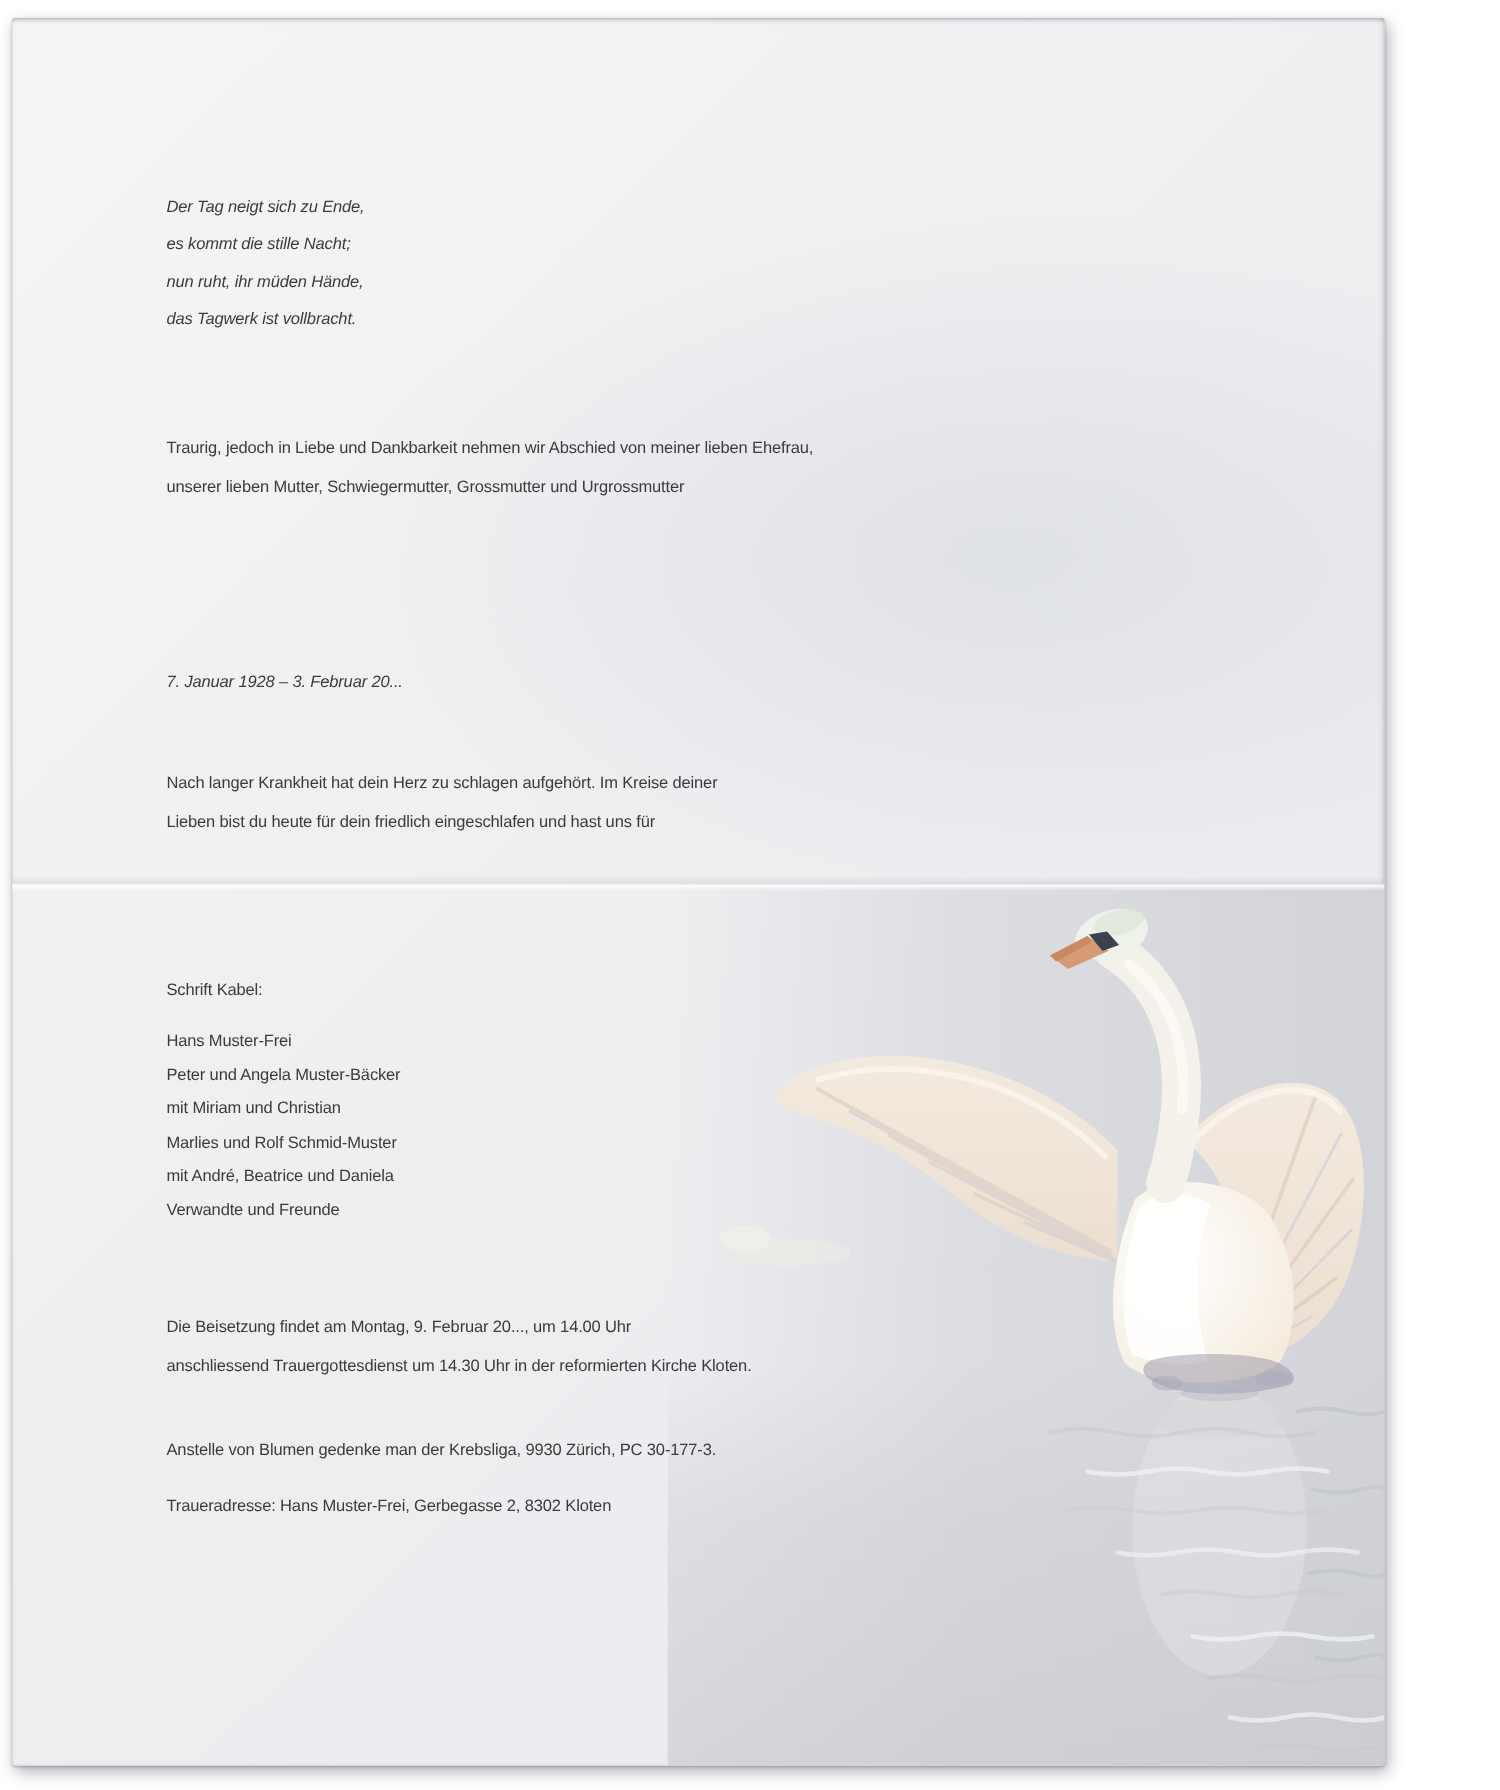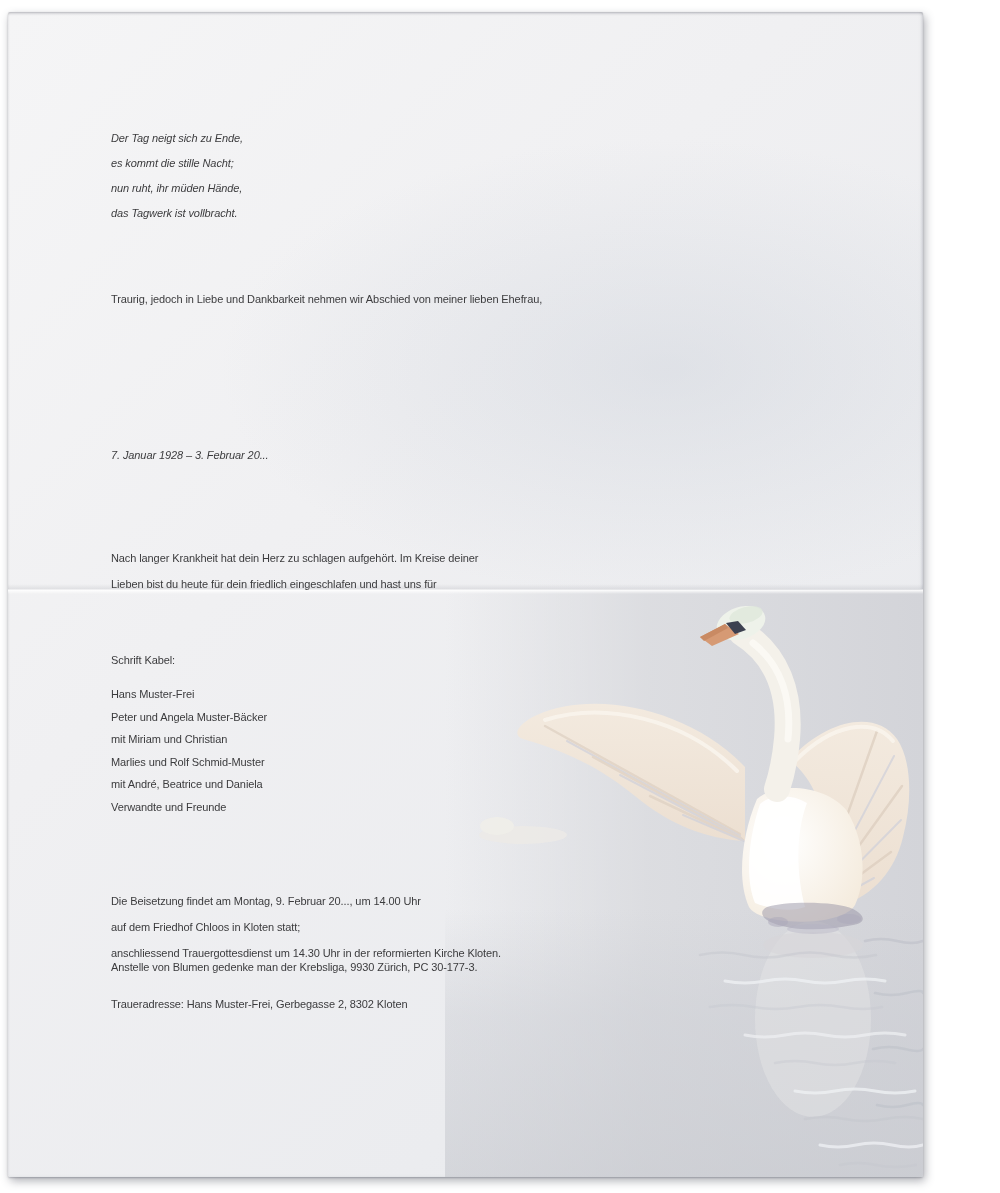--- a/index.html
+++ b/index.html
@@ -39,21 +39,21 @@
   }
   .poem{top:114px;font-style:italic;line-height:25px;}
   .intro{top:275px;line-height:25.5px;}
   .name{
     position:absolute;left:96px;top:354px;z-index:3;
     font-family:"DejaVu Serif",serif;font-style:italic;
     font-size:52px;line-height:62px;letter-spacing:2px;
     color:#5a7c94;white-space:nowrap;
   }
   .dates{top:431px;}
-  .obituary{top:498px;line-height:25.5px;margin-top:36px;}
+  .obituary{top:498px;line-height:25.5px;}
   .typeface{top:636px;}
   .mourners{top:671px;line-height:22.6px;}
   .funeral{top:860px;line-height:26px;}
   .donation{top:943px;}
   .address{top:980px;}
 </style>
 </head>
 <body>
 
 <div class="card">
@@ -154,20 +154,21 @@
 
   <div class="txt poem" style="color: rgb(59, 59, 61);">
     <div>Der Tag neigt sich zu Ende,</div>
     <div>es kommt die stille Nacht;</div>
     <div>nun ruht, ihr müden Hände,</div>
     <div>das Tagwerk ist vollbracht.</div>
   </div>
 
   <div class="txt intro" style="color: rgb(59, 59, 61);">
     <div>Traurig, jedoch in Liebe und Dankbarkeit nehmen wir Abschied von meiner lieben Ehefrau,</div>
+    <div>unserer lieben Mutter, Schwiegermutter, Grossmutter und Urgrossmutter</div>
   </div>
 
 
   <div class="txt dates" style="color: rgb(59, 59, 61); font-style: italic;">7. Januar 1928 – 3. Februar 20...</div>
 
   <div class="txt obituary" style="color: rgb(59, 59, 61);">
     <div>Nach langer Krankheit hat dein Herz zu schlagen aufgehört. Im Kreise deiner</div>
     <div>Lieben bist du heute für dein friedlich eingeschlafen und hast uns für</div>
   </div>
 
@@ -175,23 +176,22 @@
 
   <div class="txt mourners" style="color: rgb(59, 59, 61);">
     <div>Hans Muster-Frei</div>
     <div>Peter und Angela Muster-Bäcker</div>
     <div>mit Miriam und Christian</div>
     <div>Marlies und Rolf Schmid-Muster</div>
     <div>mit André, Beatrice und Daniela</div>
     <div>Verwandte und Freunde</div>
   </div>
 
-  <div class="txt funeral" style="color: rgb(59, 59, 61); margin-top: 16px;">
+  <div class="txt funeral" style="color: rgb(59, 59, 61);">
     <div>Die Beisetzung findet am Montag, 9. Februar 20..., um 14.00 Uhr</div>
-    <div>auf dem Friedhof Chloos in Kloten statt;</div>
     <div>anschliessend Trauergottesdienst um 14.30 Uhr in der reformierten Kirche Kloten.</div>
   </div>
 
   <div class="txt donation" style="color: rgb(59, 59, 61);">Anstelle von Blumen gedenke man der Krebsliga, 9930 Zürich, PC 30-177-3.</div>
 
   <div class="txt address" style="color: rgb(59, 59, 61);">Traueradresse: Hans Muster-Frei, Gerbegasse 2, 8302 Kloten</div>
 
 </div>
 
 </body></html>

